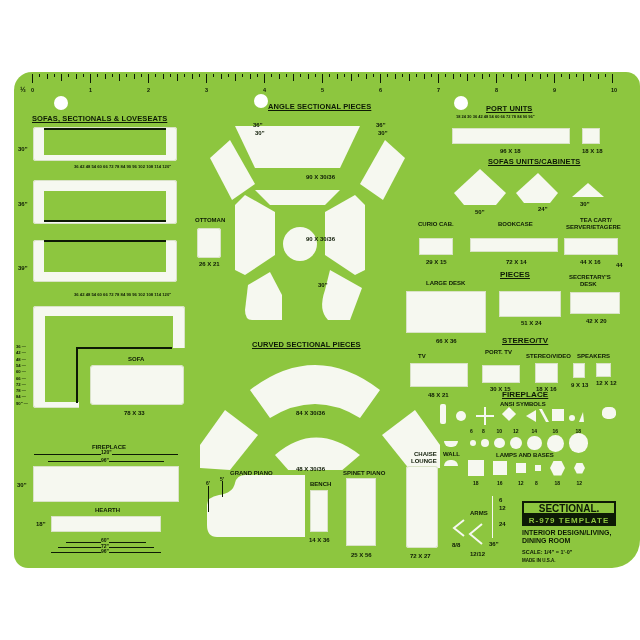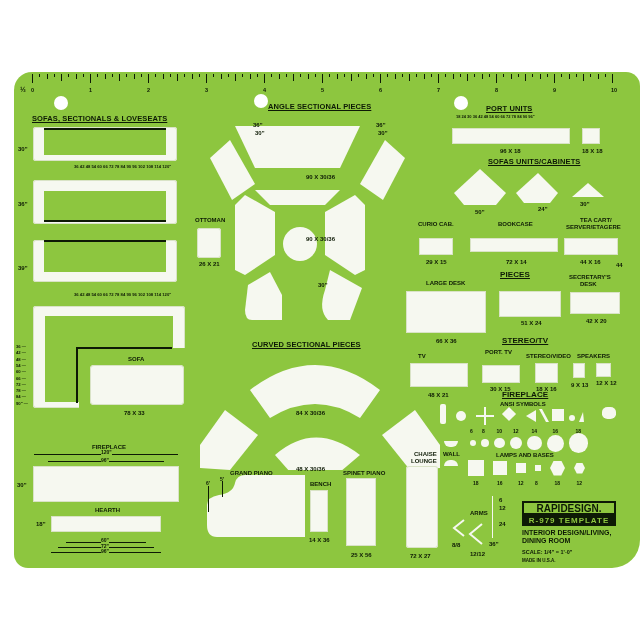--- a/index.html
+++ b/index.html
@@ -361,18 +361,18 @@
 <div class="lbl" style="left:489px;top:541px;">36"</div>
 <svg class="abs" style="left:450px;top:518px;" width="40" height="30">
   <g fill="none" stroke="#f6f8f0" stroke-width="2">
     <polyline points="14,2 4,10 14,18"></polyline>
     <polyline points="32,6 20,16 32,26"></polyline>
   </g>
 </svg>
 <div class="lbl" style="left:452px;top:542px;">8/8</div>
 <div class="lbl" style="left:470px;top:551px;">12/12</div>
 
-<div class="brand">RAPIDESIGN.</div>
+<div class="brand">SECTIONAL.</div>
 <div class="model">R-979 TEMPLATE</div>
 <div class="lbl" style="left:522px;top:529px;font-size:7px;">INTERIOR DESIGN/LIVING,</div>
 <div class="lbl" style="left:522px;top:537px;font-size:7px;">DINING ROOM</div>
 <div class="lbl" style="left:522px;top:549px;font-size:5.5px;">SCALE: 1/4" = 1'-0"</div>
 <div class="lbl" style="left:522px;top:558px;font-size:4.5px;">MADE IN U.S.A.</div>
 
 </body></html>

